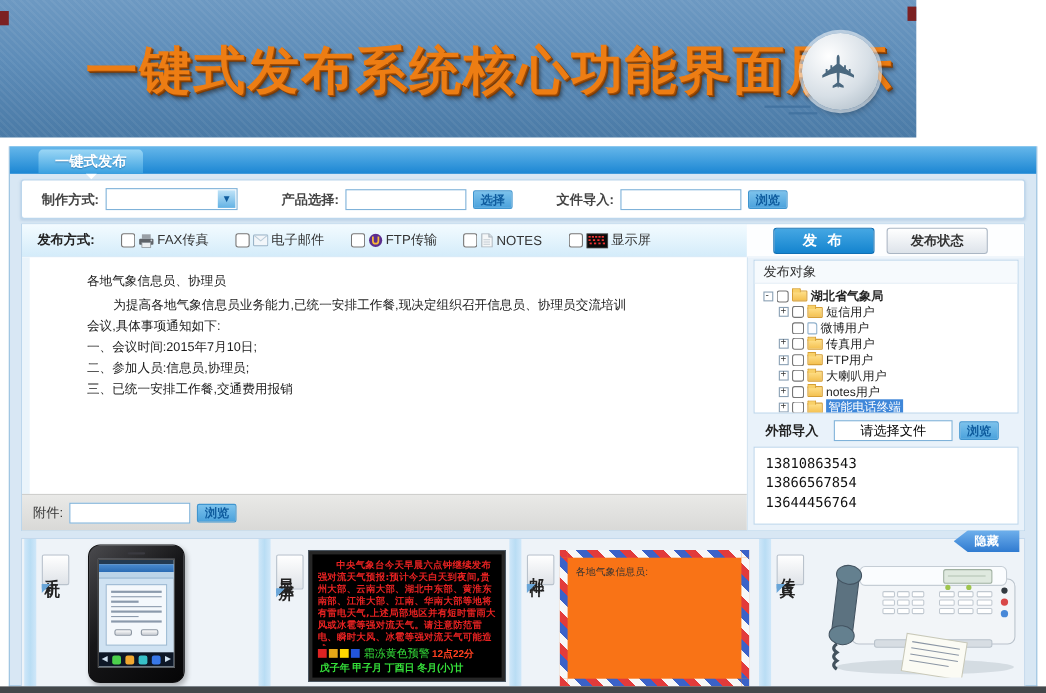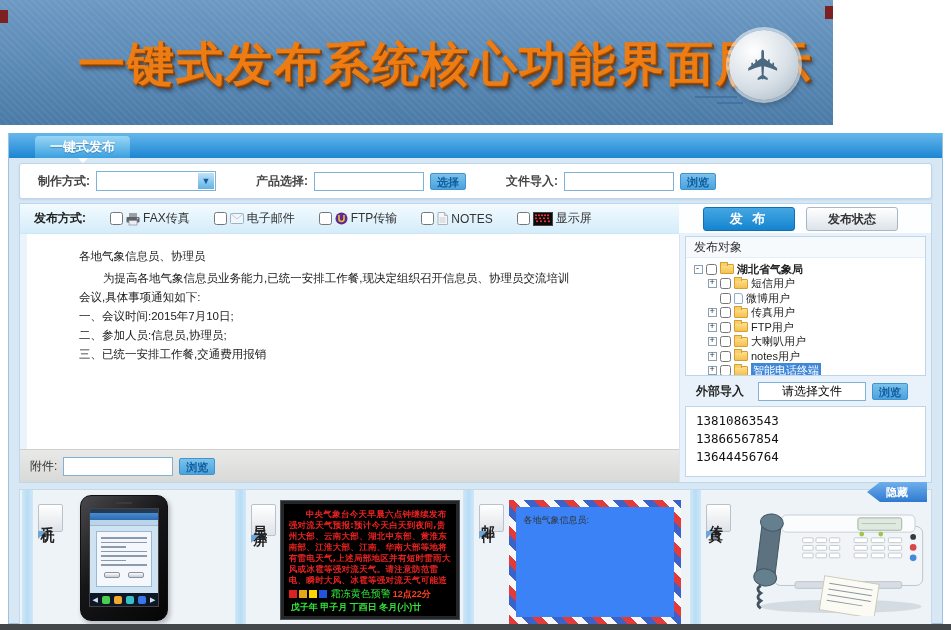--- a/index.html
+++ b/index.html
@@ -226,21 +226,21 @@
   }
   .led-status { position: absolute; left: 5px; right: 4px; bottom: 15px; display: flex; align-items: center; gap: 2px; }
   .lsq { width: 8px; height: 8px; flex: none; }
   .led-warn { color: #35e03a; font-size: 10px; font-weight: normal; margin-left: 2px; white-space: nowrap; }
   .led-time { color: #ff4020; font-size: 9px; font-weight: bold; white-space: nowrap; }
   .led-date { position: absolute; left: 7px; bottom: 2px; color: #35e03a; font-size: 9px; font-weight: bold; white-space: nowrap; }
 
   
   .envelope {
     width: 172px; height: 124px; margin-top: 10px; flex: none;
-    background: #3b82f6;
+    background: #f97316;
     border: 7px solid #e23b3b;
     border-image: repeating-linear-gradient(45deg, #e23b3b 0 7px, #f7f7f7 7px 14px, #3b62c8 14px 21px) 7;
     padding: 7px 8px; font-size: 9px; color: #333; line-height: 1.5; overflow: hidden;
   }
   .env-greeting { margin-bottom: 16px; }
   .env-body { text-indent: 2em; }
 
   
   .faxwrap { margin-top: 4px; flex: none; }
 

